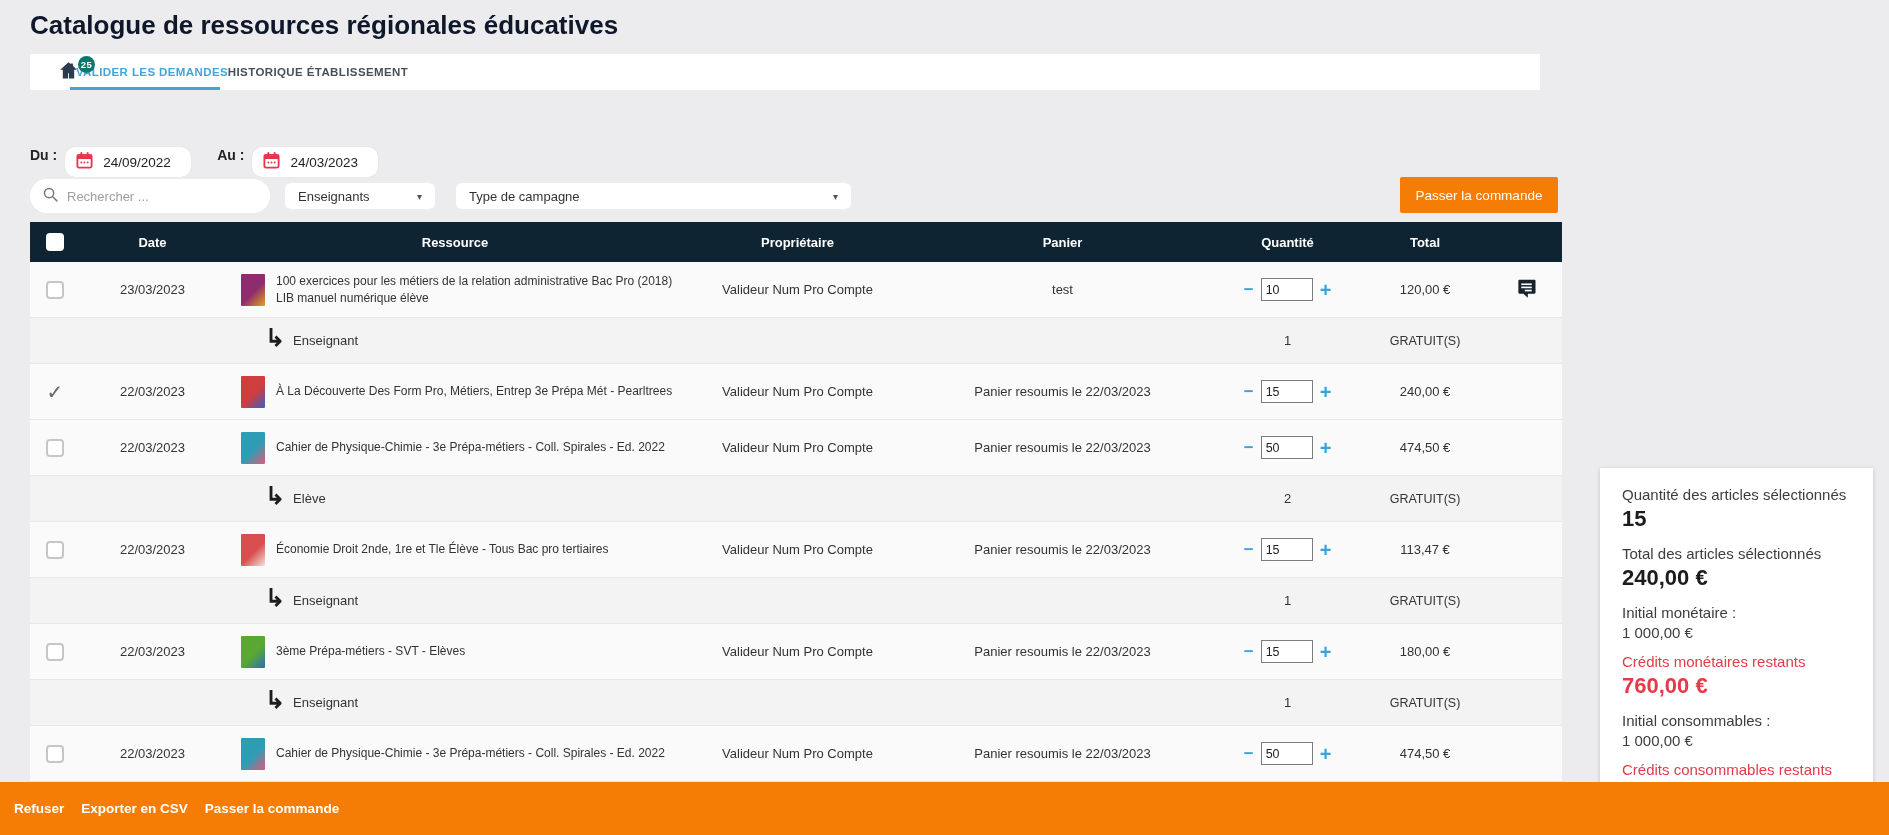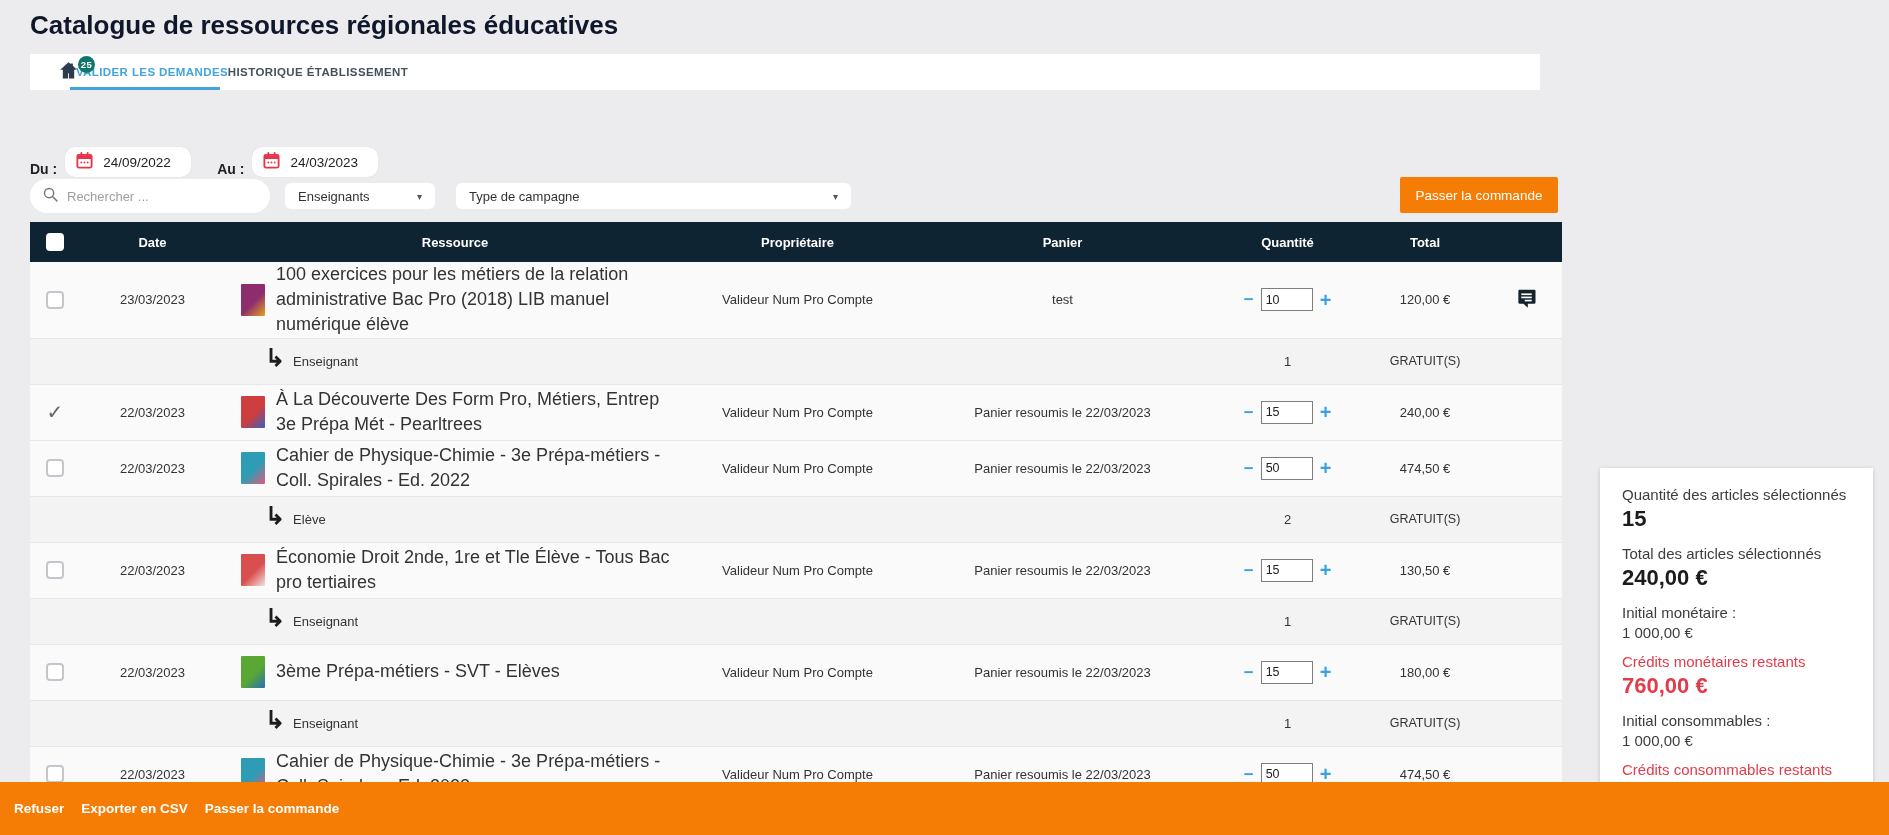--- a/index.html
+++ b/index.html
@@ -35,21 +35,21 @@
   .tab-active .tab-underline {
     position: absolute; left: 0; right: 0; bottom: 0; height: 3px; background: #44a4da;
   }
   .tab-historique { left: 203px; width: 170px; }
   .tab-badge {
     position: absolute; left: 8px; top: 2px; width: 17px; height: 17px;
     background: #0f766e; color: #fff; border-radius: 50%;
     font-size: 9.5px; font-weight: 700; display: flex; align-items: center; justify-content: center;
   }
   
-  .date-row { position: absolute; left: 30px; top: 147px; display: flex; align-items: flex-end; }
+  .date-row { position: absolute; left: 30px; top: 147px; display: flex; align-items: flex-start; }
   .date-label { font-size: 14px; font-weight: 700; color: #222; margin-right: 8px; }
   .date-box {
     background: #fff; border-radius: 10px; height: 30px; display: flex; align-items: center;
     padding: 0 10px; margin-right: 26px; box-shadow: 0 0 1px rgba(0,0,0,.15);
   }
   .date-box input {
     border: none; outline: none; background: transparent;
     font-size: 13.5px; color: #222; width: 78px; margin-left: 9px;
     font-family: "Liberation Sans", sans-serif;
   }
@@ -93,21 +93,21 @@
   .cell-center { text-align: center; font-size: 13px; color: #333; }
   .cell-check { display: flex; align-items: center; justify-content: center; }
   .checkbox {
     width: 18px; height: 18px; background: #fff; border: 2px solid #c3c7cb;
     border-radius: 4px; cursor: pointer;
   }
   .checkbox-header { border: none; }
   .checkmark { font-size: 20px; color: #63686c; cursor: pointer; line-height: 1; }
   .cell-resource {
     display: flex; align-items: center; padding-left: 16px;
-    font-size: 18px; color: #333; line-height: 1.4;
+    font-size: 12px; color: #333; line-height: 1.4;
   }
   .thumb { width: 24px; height: 32px; flex: 0 0 24px; margin-right: 11px; border-radius: 1px; }
   .res-text { max-width: 404px; }
   .sub-indent { display: flex; align-items: center; padding-left: 40px; font-size: 13px; color: #333; }
   .sub-arrow { font-size: 24px; font-weight: 700; color: #1d1d1d; margin-right: 8px; position: relative; top: -3px; }
   .stepper { display: flex; align-items: center; justify-content: center; }
   .stepper-btn {
     font-weight: 700; color: #3aa2dc; cursor: pointer; line-height: 1;
     background: none; border: none; font-family: "Liberation Sans", sans-serif;
   }
@@ -347,21 +347,21 @@
       <span class="thumb" style="background: linear-gradient(135deg, rgb(217, 79, 79) 55%, rgb(242, 228, 226));"></span>
       <span class="res-text">Économie Droit 2nde, 1re et Tle Élève - Tous Bac pro tertiaires</span>
     </div>
     <div class="cell-center">Valideur Num Pro Compte</div>
     <div class="cell-center">Panier resoumis le 22/03/2023</div>
     <div class="stepper">
       <button class="stepper-btn btn-minus">−</button>
       <input class="qty-input" type="text" value="15" style="">
       <button class="stepper-btn btn-plus">+</button>
     </div>
-    <div class="cell-center">130,50 €</div>
+    <div class="cell-center">113,47 €</div>
     <div class="cell-action">
       
     </div>
   </div>
 
   <div class="trow row-sub">
     <div></div>
     <div></div>
     <div class="sub-indent">
       <span class="sub-arrow">↳</span>

